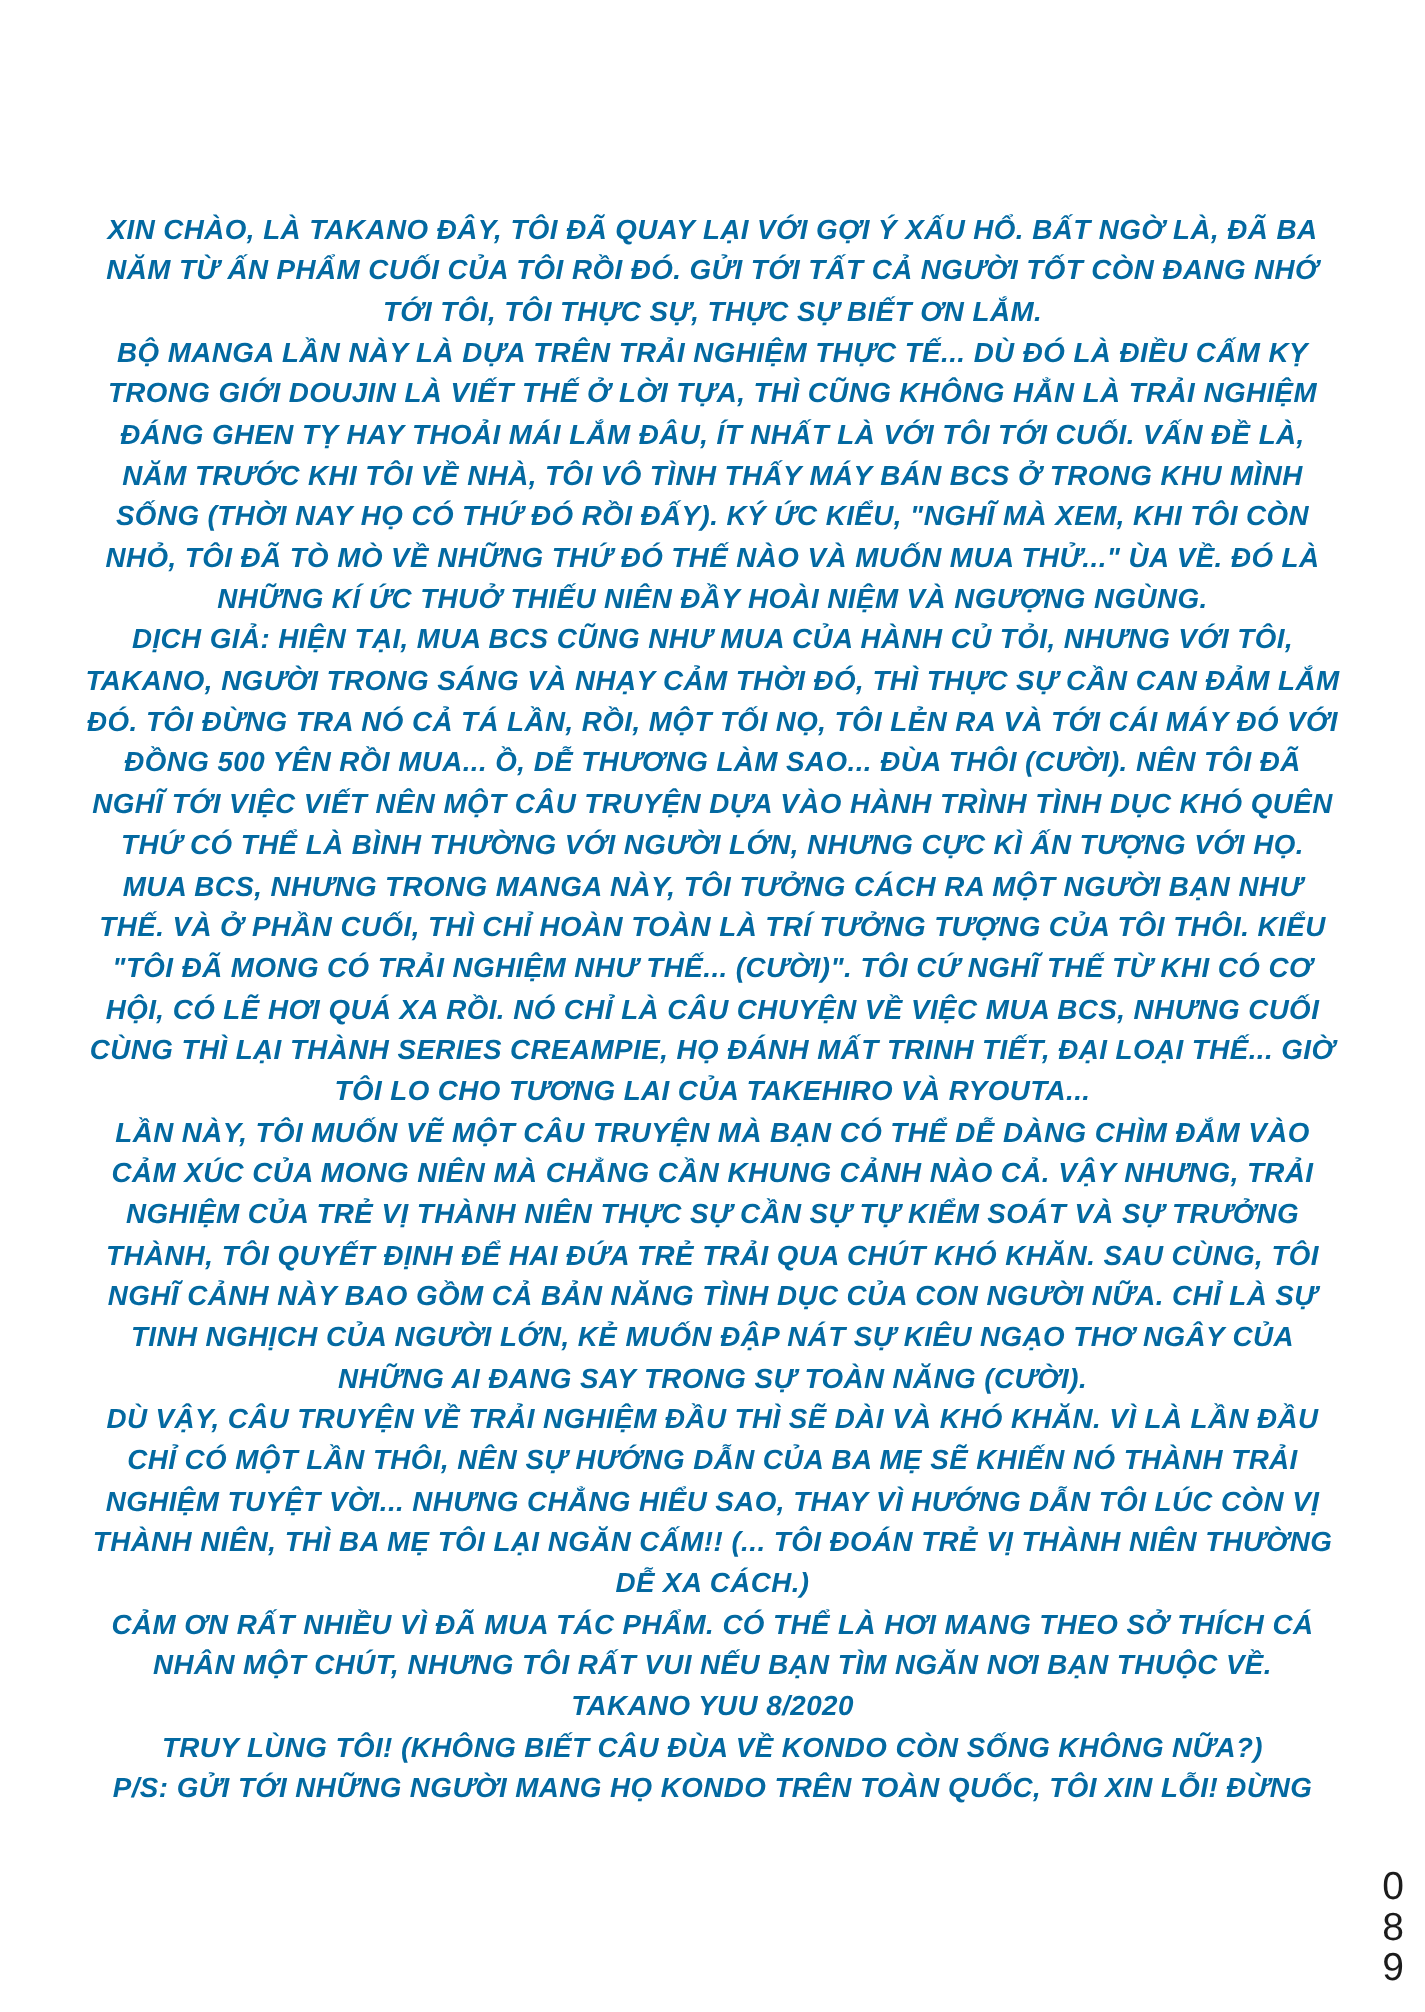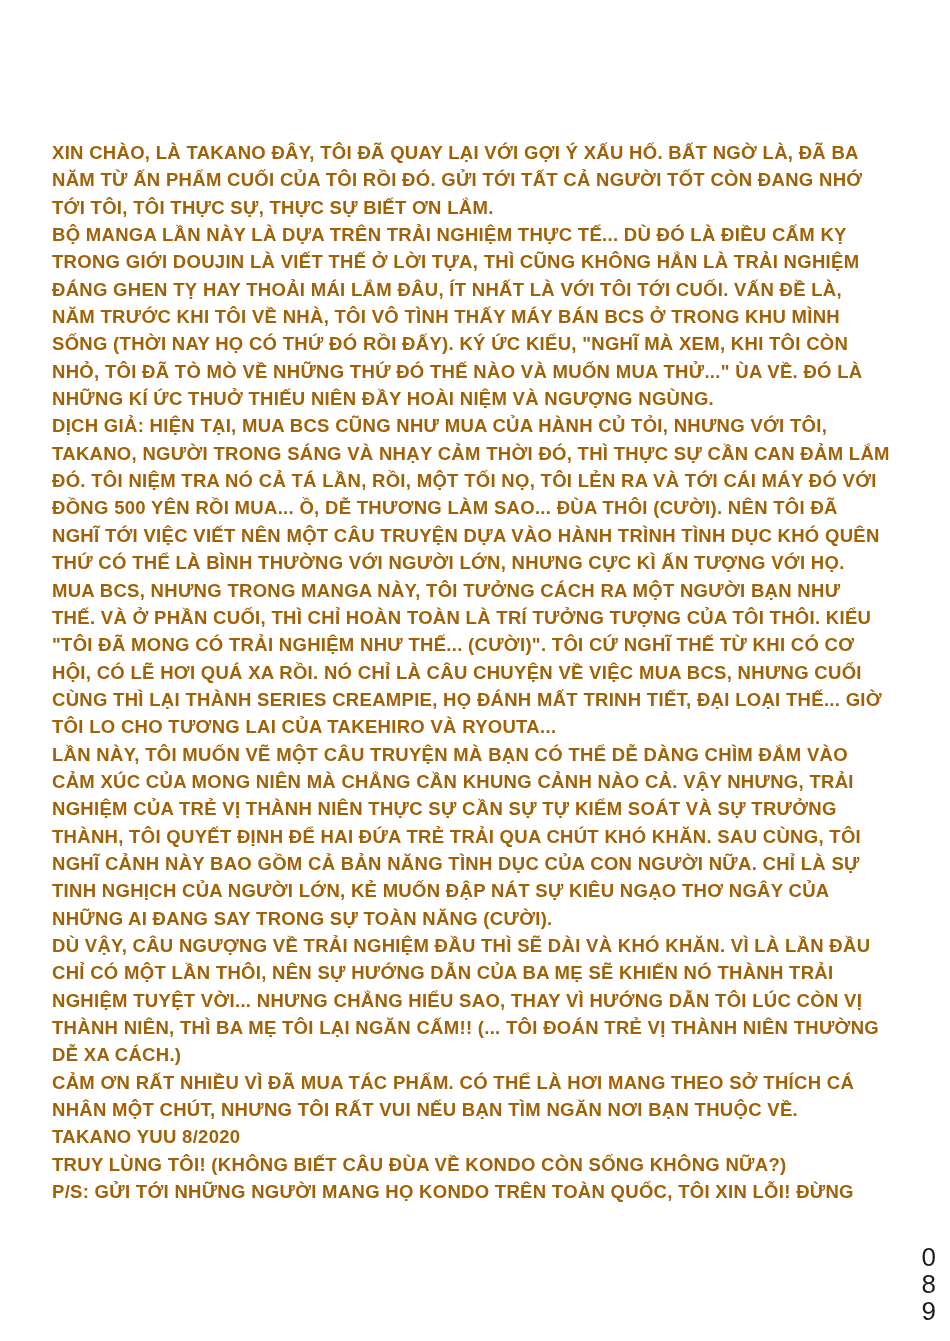--- a/index.html
+++ b/index.html
@@ -13,27 +13,29 @@
     height: 1341px;
     background: #ffffff;
     overflow: hidden;
     font-family: "Liberation Sans", sans-serif;
   }
   .afterword-text {
     position: absolute;
     top: 139px;
     left: 52px;
     width: 846px;
-    color: #a16207;
+    text-align: center;
+    color: #0369a1;
     font-weight: bold;
     font-size: 18.5px;
     line-height: 27.35px;
     letter-spacing: 0.3px;
     font-family: "Liberation Sans", sans-serif;
     white-space: normal;
+    font-style: italic;
   }
   .afterword-text .text-line {
     white-space: nowrap;
   }
   .page-number {
     position: absolute;
     right: 14px;
     bottom: 16px;
     text-align: center;
     color: #1c1c1c;
@@ -54,38 +56,38 @@
       <div class="text-line">TỚI TÔI, TÔI THỰC SỰ, THỰC SỰ BIẾT ƠN LẮM.</div>
       <div class="text-line">BỘ MANGA LẦN NÀY LÀ DỰA TRÊN TRẢI NGHIỆM THỰC TẾ... DÙ ĐÓ LÀ ĐIỀU CẤM KỴ</div>
       <div class="text-line">TRONG GIỚI DOUJIN LÀ VIẾT THẾ Ở LỜI TỰA, THÌ CŨNG KHÔNG HẲN LÀ TRẢI NGHIỆM</div>
       <div class="text-line">ĐÁNG GHEN TỴ HAY THOẢI MÁI LẮM ĐÂU, ÍT NHẤT LÀ VỚI TÔI TỚI CUỐI. VẤN ĐỀ LÀ,</div>
       <div class="text-line">NĂM TRƯỚC KHI TÔI VỀ NHÀ, TÔI VÔ TÌNH THẤY MÁY BÁN BCS Ở TRONG KHU MÌNH</div>
       <div class="text-line">SỐNG (THỜI NAY HỌ CÓ THỨ ĐÓ RỒI ĐẤY). KÝ ỨC KIỂU, "NGHĨ MÀ XEM, KHI TÔI CÒN</div>
       <div class="text-line">NHỎ, TÔI ĐÃ TÒ MÒ VỀ NHỮNG THỨ ĐÓ THẾ NÀO VÀ MUỐN MUA THỬ..." ÙA VỀ. ĐÓ LÀ</div>
       <div class="text-line">NHỮNG KÍ ỨC THUỞ THIẾU NIÊN ĐẦY HOÀI NIỆM VÀ NGƯỢNG NGÙNG.</div>
       <div class="text-line">DỊCH GIẢ: HIỆN TẠI, MUA BCS CŨNG NHƯ MUA CỦA HÀNH CỦ TỎI, NHƯNG VỚI TÔI,</div>
       <div class="text-line">TAKANO, NGƯỜI TRONG SÁNG VÀ NHẠY CẢM THỜI ĐÓ, THÌ THỰC SỰ CẦN CAN ĐẢM LẮM</div>
-      <div class="text-line">ĐÓ. TÔI NIỆM TRA NÓ CẢ TÁ LẦN, RỒI, MỘT TỐI NỌ, TÔI LẺN RA VÀ TỚI CÁI MÁY ĐÓ VỚI</div>
+      <div class="text-line">ĐÓ. TÔI ĐỪNG TRA NÓ CẢ TÁ LẦN, RỒI, MỘT TỐI NỌ, TÔI LẺN RA VÀ TỚI CÁI MÁY ĐÓ VỚI</div>
       <div class="text-line">ĐỒNG 500 YÊN RỒI MUA... Ồ, DỄ THƯƠNG LÀM SAO... ĐÙA THÔI (CƯỜI). NÊN TÔI ĐÃ</div>
       <div class="text-line">NGHĨ TỚI VIỆC VIẾT NÊN MỘT CÂU TRUYỆN DỰA VÀO HÀNH TRÌNH TÌNH DỤC KHÓ QUÊN</div>
       <div class="text-line">THỨ CÓ THỂ LÀ BÌNH THƯỜNG VỚI NGƯỜI LỚN, NHƯNG CỰC KÌ ẤN TƯỢNG VỚI HỌ.</div>
       <div class="text-line">MUA BCS, NHƯNG TRONG MANGA NÀY, TÔI TƯỞNG CÁCH RA MỘT NGƯỜI BẠN NHƯ</div>
       <div class="text-line">THẾ. VÀ Ở PHẦN CUỐI, THÌ CHỈ HOÀN TOÀN LÀ TRÍ TƯỞNG TƯỢNG CỦA TÔI THÔI. KIỂU</div>
       <div class="text-line">"TÔI ĐÃ MONG CÓ TRẢI NGHIỆM NHƯ THẾ... (CƯỜI)". TÔI CỨ NGHĨ THẾ TỪ KHI CÓ CƠ</div>
       <div class="text-line">HỘI, CÓ LẼ HƠI QUÁ XA RỒI. NÓ CHỈ LÀ CÂU CHUYỆN VỀ VIỆC MUA BCS, NHƯNG CUỐI</div>
       <div class="text-line">CÙNG THÌ LẠI THÀNH SERIES CREAMPIE, HỌ ĐÁNH MẤT TRINH TIẾT, ĐẠI LOẠI THẾ... GIỜ</div>
       <div class="text-line">TÔI LO CHO TƯƠNG LAI CỦA TAKEHIRO VÀ RYOUTA...</div>
       <div class="text-line">LẦN NÀY, TÔI MUỐN VẼ MỘT CÂU TRUYỆN MÀ BẠN CÓ THỂ DỄ DÀNG CHÌM ĐẮM VÀO</div>
       <div class="text-line">CẢM XÚC CỦA MONG NIÊN MÀ CHẲNG CẦN KHUNG CẢNH NÀO CẢ. VẬY NHƯNG, TRẢI</div>
       <div class="text-line">NGHIỆM CỦA TRẺ VỊ THÀNH NIÊN THỰC SỰ CẦN SỰ TỰ KIỂM SOÁT VÀ SỰ TRƯỞNG</div>
       <div class="text-line">THÀNH, TÔI QUYẾT ĐỊNH ĐỂ HAI ĐỨA TRẺ TRẢI QUA CHÚT KHÓ KHĂN. SAU CÙNG, TÔI</div>
       <div class="text-line">NGHĨ CẢNH NÀY BAO GỒM CẢ BẢN NĂNG TÌNH DỤC CỦA CON NGƯỜI NỮA. CHỈ LÀ SỰ</div>
       <div class="text-line">TINH NGHỊCH CỦA NGƯỜI LỚN, KẺ MUỐN ĐẬP NÁT SỰ KIÊU NGẠO THƠ NGÂY CỦA</div>
       <div class="text-line">NHỮNG AI ĐANG SAY TRONG SỰ TOÀN NĂNG (CƯỜI).</div>
-      <div class="text-line">DÙ VẬY, CÂU NGƯỢNG VỀ TRẢI NGHIỆM ĐẦU THÌ SẼ DÀI VÀ KHÓ KHĂN. VÌ LÀ LẦN ĐẦU</div>
+      <div class="text-line">DÙ VẬY, CÂU TRUYỆN VỀ TRẢI NGHIỆM ĐẦU THÌ SẼ DÀI VÀ KHÓ KHĂN. VÌ LÀ LẦN ĐẦU</div>
       <div class="text-line">CHỈ CÓ MỘT LẦN THÔI, NÊN SỰ HƯỚNG DẪN CỦA BA MẸ SẼ KHIẾN NÓ THÀNH TRẢI</div>
       <div class="text-line">NGHIỆM TUYỆT VỜI... NHƯNG CHẲNG HIỂU SAO, THAY VÌ HƯỚNG DẪN TÔI LÚC CÒN VỊ</div>
       <div class="text-line">THÀNH NIÊN, THÌ BA MẸ TÔI LẠI NGĂN CẤM!! (... TÔI ĐOÁN TRẺ VỊ THÀNH NIÊN THƯỜNG</div>
       <div class="text-line">DỄ XA CÁCH.)</div>
       <div class="text-line">CẢM ƠN RẤT NHIỀU VÌ ĐÃ MUA TÁC PHẨM. CÓ THỂ LÀ HƠI MANG THEO SỞ THÍCH CÁ</div>
       <div class="text-line">NHÂN MỘT CHÚT, NHƯNG TÔI RẤT VUI NẾU BẠN TÌM NGĂN NƠI BẠN THUỘC VỀ.</div>
       <div class="text-line">TAKANO YUU 8/2020</div>
       <div class="text-line">TRUY LÙNG TÔI! (KHÔNG BIẾT CÂU ĐÙA VỀ KONDO CÒN SỐNG KHÔNG NỮA?)</div>
       <div class="text-line">P/S: GỬI TỚI NHỮNG NGƯỜI MANG HỌ KONDO TRÊN TOÀN QUỐC, TÔI XIN LỖI! ĐỪNG</div>
     </div>

